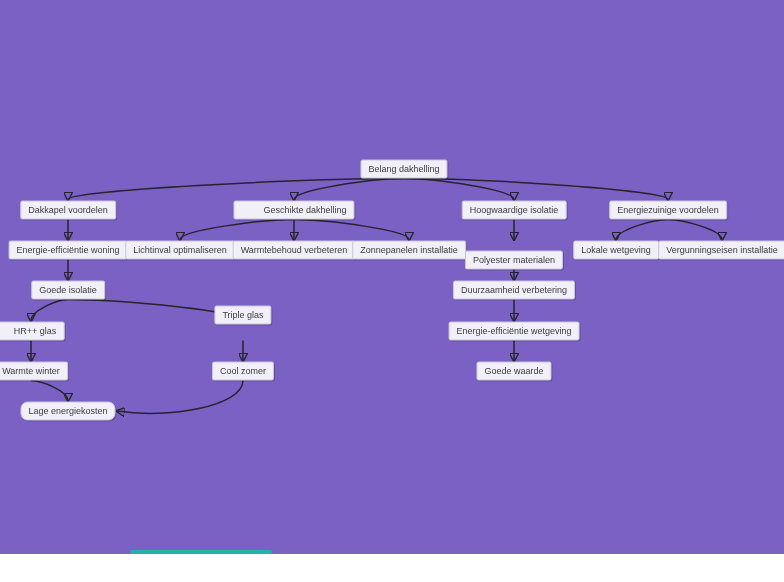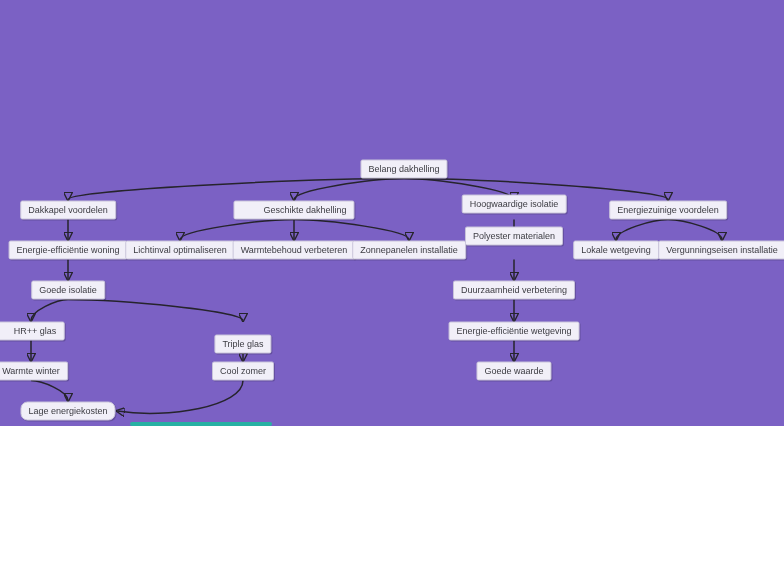--- a/index.html
+++ b/index.html
@@ -3,21 +3,21 @@
 <meta charset="utf-8">
 <style>
   html, body {
     margin: 0;
     padding: 0;
     font-family: "Liberation Sans", sans-serif;
   }
   .canvas {
     position: relative;
     width: 784px;
-    height: 426px;
+    height: 554px;
     background: var(--canvas-bg, #7b61c4);
     overflow: hidden;
   }
   .edges-layer {
     position: absolute;
     left: 0; top: 0;
     width: 784px;
     height: 582px;
     pointer-events: none;
   }
@@ -80,33 +80,33 @@
       <path d="M31,340.5 C31,340.5 31,351.5 31,360.5" marker-end="url(#arrow)"></path>
       <path d="M243,340.5 C243,340.5 243,351.5 243,360.5" marker-end="url(#arrow)"></path>
       <path d="M514,340.5 C514,340.5 514,351.5 514,360.5" marker-end="url(#arrow)"></path>
       <path d="M31,380.5 C42.1,380.5 68,391.5 68,400.5" marker-end="url(#arrow)"></path>
       <path d="M243,380.5 C243,406.5 167.53125,419 117.53125,411" marker-end="url(#arrow)"></path>
     </svg>
   <div id="nodes">
       <div class="node" style="left: 404px; top: 169px;">Belang dakhelling</div>
       <div class="node" style="left: 68px; top: 210px;">Dakkapel voordelen</div>
       <div class="node" style="left: 294px; top: 210px; padding-left: 29px;">Geschikte dakhelling</div>
-      <div class="node" style="left: 514px; top: 204px;">Hoogwaardige isolatie</div>
+      <div class="node" style="left: 514px; top: 210px;">Hoogwaardige isolatie</div>
       <div class="node" style="left: 668px; top: 210px;">Energiezuinige voordelen</div>
       <div class="node" style="left: 68px; top: 250px; text-align: right;">Energie-efficiëntie woning</div>
       <div class="node" style="left: 180px; top: 250px;">Lichtinval optimaliseren</div>
       <div class="node" style="left: 294px; top: 250px;">Warmtebehoud verbeteren</div>
       <div class="node" style="left: 409px; top: 250px;">Zonnepanelen installatie</div>
-      <div class="node" style="left: 514px; top: 236px;">Polyester materialen</div>
+      <div class="node" style="left: 514px; top: 260px;">Polyester materialen</div>
       <div class="node" style="left: 616px; top: 250px;">Lokale wetgeving</div>
       <div class="node" style="left: 722px; top: 250px;">Vergunningseisen installatie</div>
       <div class="node" style="left: 68px; top: 290px;">Goede isolatie</div>
       <div class="node" style="left: 514px; top: 290px;">Duurzaamheid verbetering</div>
       <div class="node" style="left: 31px; top: 331px; padding-left: 15px;">HR++ glas</div>
-      <div class="node" style="left: 243px; top: 344px;">Triple glas</div>
+      <div class="node" style="left: 243px; top: 315px;">Triple glas</div>
       <div class="node" style="left: 514px; top: 331px;">Energie-efficiëntie wetgeving</div>
       <div class="node" style="left: 31px; top: 371px;">Warmte winter</div>
       <div class="node" style="left: 243px; top: 371px;">Cool zomer</div>
       <div class="node" style="left: 514px; top: 371px;">Goede waarde</div>
       <div class="node" style="left: 68px; top: 411px; border-radius: 7px;">Lage energiekosten</div>
     </div>
   <div class="scrollbar-thumb"></div>
 </div>
 
 </body></html>

